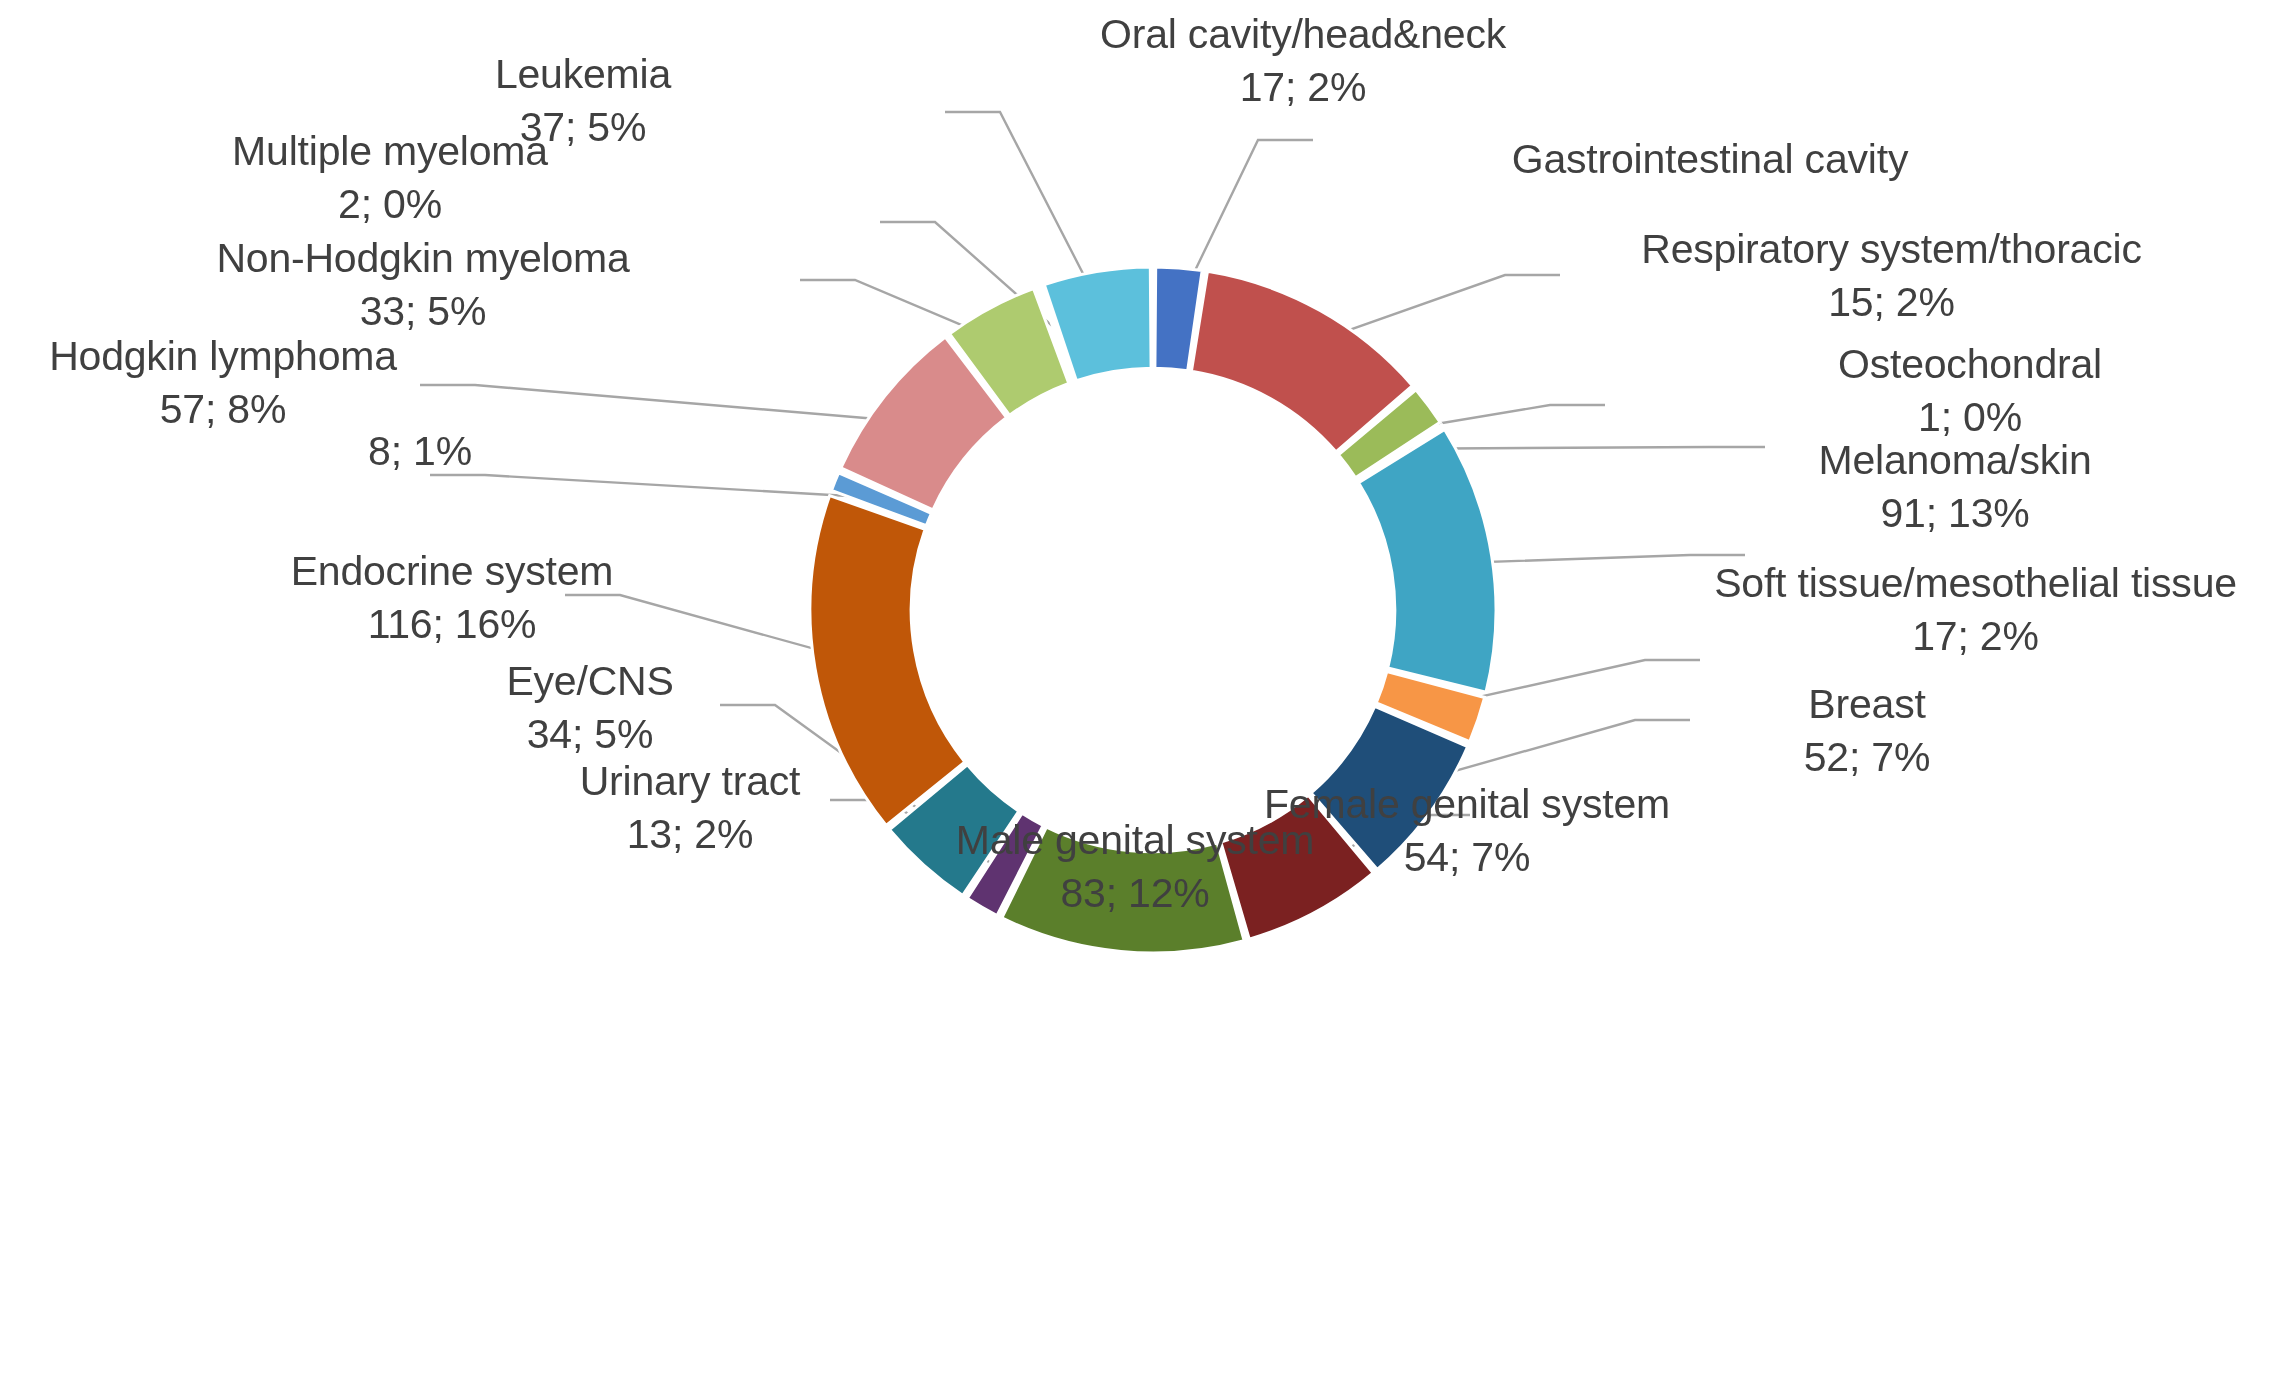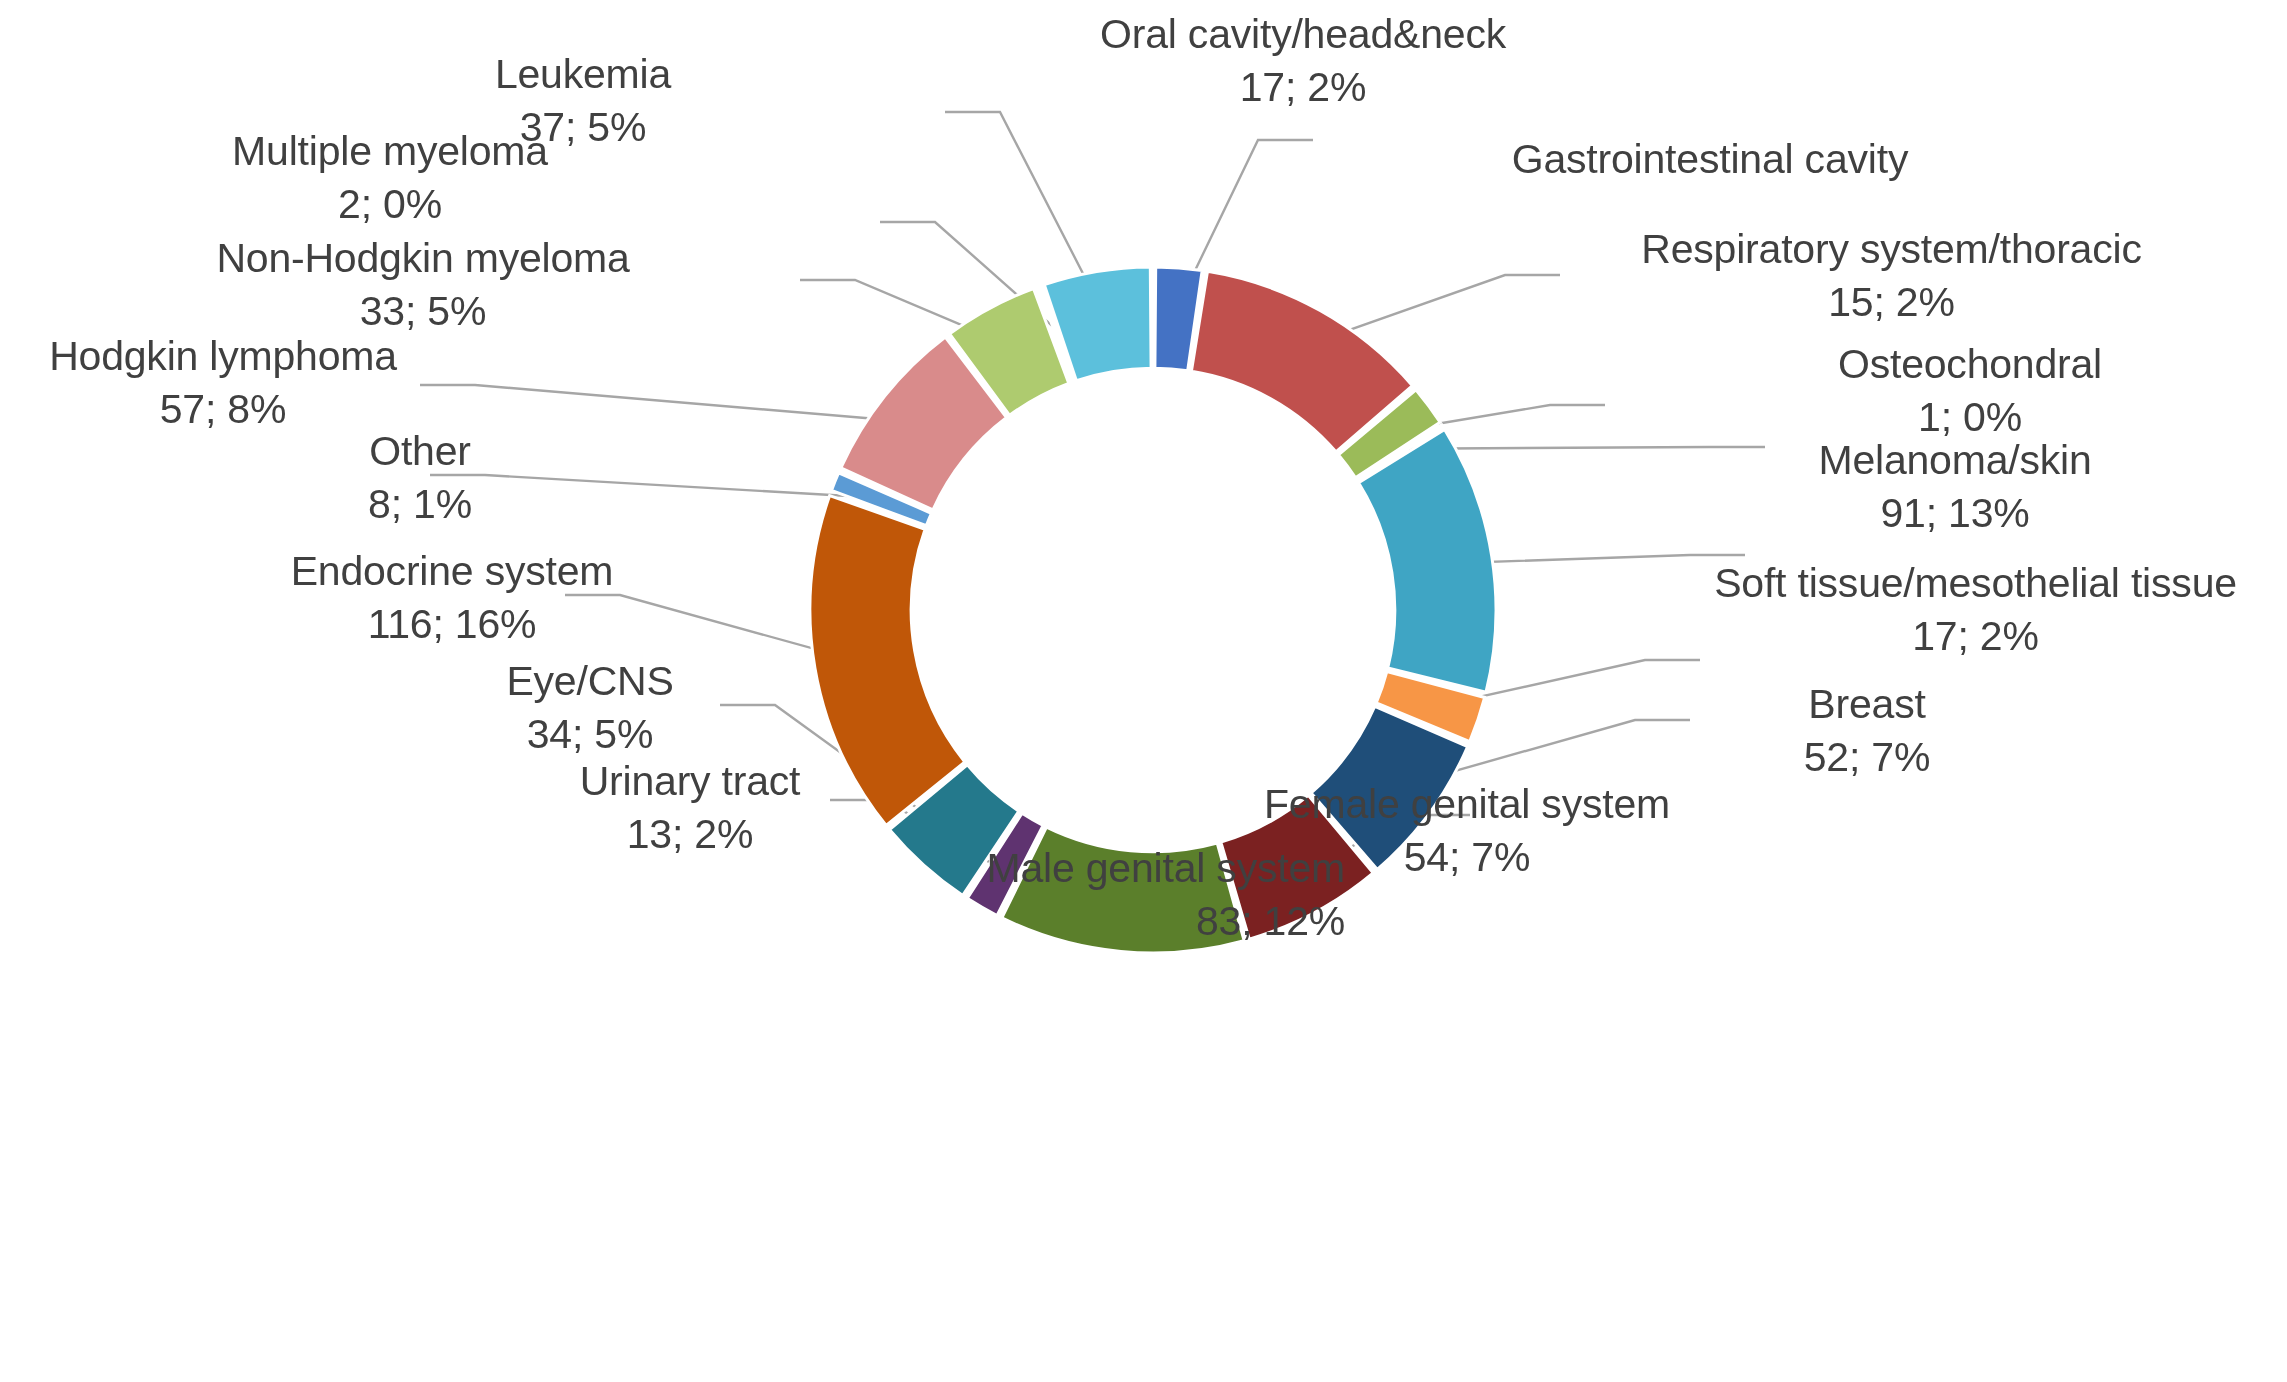--- a/index.html
+++ b/index.html
@@ -103,42 +103,41 @@
   <div class="lbl ta-l" style="left:1687px; top:678px; width:360px;">
     <span class="lbl-name">Breast</span>
     <span class="lbl-val">52; 7%</span>
   </div>
 
   <div class="lbl ta-c" style="left:1232px; top:778px; width:470px;">
     <span class="lbl-name">Female genital system</span>
     <span class="lbl-val">54; 7%</span>
   </div>
 
-  <div class="lbl ta-c" style="left:925px; top:842px; width:420px;text-align:right;">
+  <div class="lbl ta-c" style="left:925px; top:814px; width:420px;">
     <span class="lbl-name">Male genital system</span>
     <span class="lbl-val">83; 12%</span>
   </div>
 
   <div class="lbl ta-c" style="left:530px; top:755px; width:320px;">
     <span class="lbl-name">Urinary tract</span>
     <span class="lbl-val">13; 2%</span>
   </div>
 
   <div class="lbl ta-c" style="left:450px; top:655px; width:280px;">
     <span class="lbl-name">Eye/CNS</span>
     <span class="lbl-val">34; 5%</span>
   </div>
 
   <div class="lbl ta-c" style="left:242px; top:545px; width:420px;">
     <span class="lbl-name">Endocrine system</span>
     <span class="lbl-val">116; 16%</span>
   </div>
 
   <div class="lbl ta-c" style="left:290px; top:425px; width:260px;">
-    <span class="lbl-name">Other</span>
     <span class="lbl-val">8; 1%</span>
   </div>
 
   <div class="lbl ta-c" style="left:18px; top:330px; width:410px;">
     <span class="lbl-name">Hodgkin lymphoma</span>
     <span class="lbl-val">57; 8%</span>
   </div>
 
   <div class="lbl ta-c" style="left:178px; top:232px; width:490px;">
     <span class="lbl-name">Non-Hodgkin myeloma</span>

